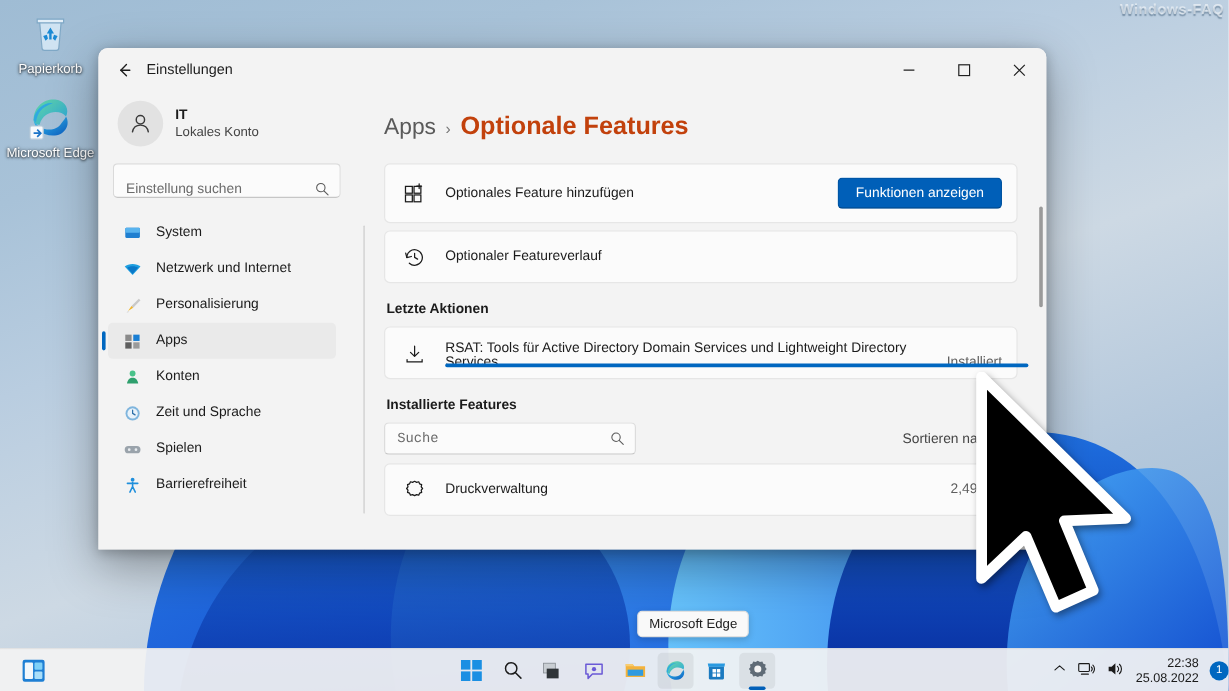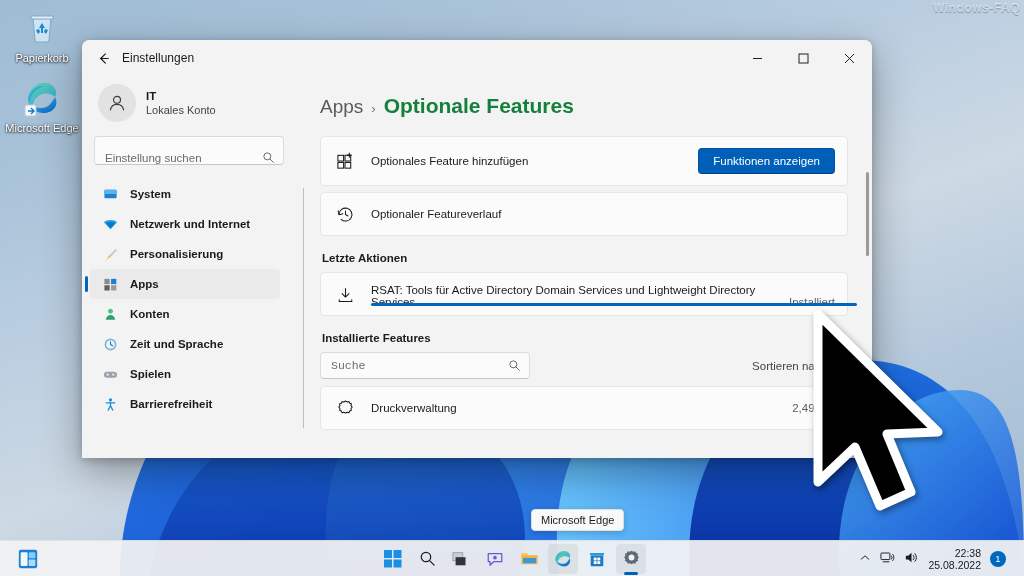--- a/index.html
+++ b/index.html
@@ -118,21 +118,21 @@
     display: flex; align-items: flex-end;
     padding: 0 8px 0 10px;
   }
   #side-search input {
     border: 0; outline: 0; background: transparent;
     flex: 1; font-size: 11.5px; color: #5a5a5a;
     font-family: "Liberation Sans", sans-serif;
   }
   #side-search input::placeholder { color: #6b6b6b; }
 
-  #nav { padding-right: 24px; font-weight: bold; }
+  #nav { padding-right: 24px; }
   .nav-item {
     position: relative;
     height: 30px;
     display: flex; align-items: center;
     gap: 12px;
     padding-left: 12px;
     border-radius: 4px;
     font-size: 11.5px;
     color: #1b1b1b;
     margin-bottom: 0px;
@@ -168,21 +168,21 @@
     position: relative;
     overflow: hidden;
   }
   #breadcrumb {
     display: flex; align-items: baseline;
     gap: 8px;
     margin-bottom: 18px;
   }
   #bc-apps { font-size: 19px; color: #5a5a5a; }
   #bc-sep { font-size: 13px; color: #777; }
-  #bc-current { font-size: 21px; font-weight: bold; color: #15803d; }
+  #bc-current { font-size: 21px; font-weight: bold; color: #c2410c; }
 
   .card {
     background: #fbfbfb;
     border: 1px solid #e6e6e6;
     border-radius: 5px;
     display: flex; align-items: center;
     padding: 0 12px 0 14px;
     margin-bottom: 6px;
     position: relative;
   }
@@ -329,21 +329,21 @@
     bottom: -1px; left: 50%;
     transform: translateX(-50%);
     width: 14px; height: 3px;
     border-radius: 2px;
     background: #005fb8;
   }
   #tb-right {
     margin-left: auto;
     display: flex; align-items: center;
     gap: 9px;
-    padding-right: 18px;
+    padding-right: 0;
     font-size: 10.5px; color: #1b1b1b;
   }
   #clock { text-align: right; line-height: 12px; }
   #badge {
     width: 16px; height: 16px;
     border-radius: 50%;
     background: #0067c0;
     color: #fff;
     font-size: 9.5px;
     display: flex; align-items: center; justify-content: center;

